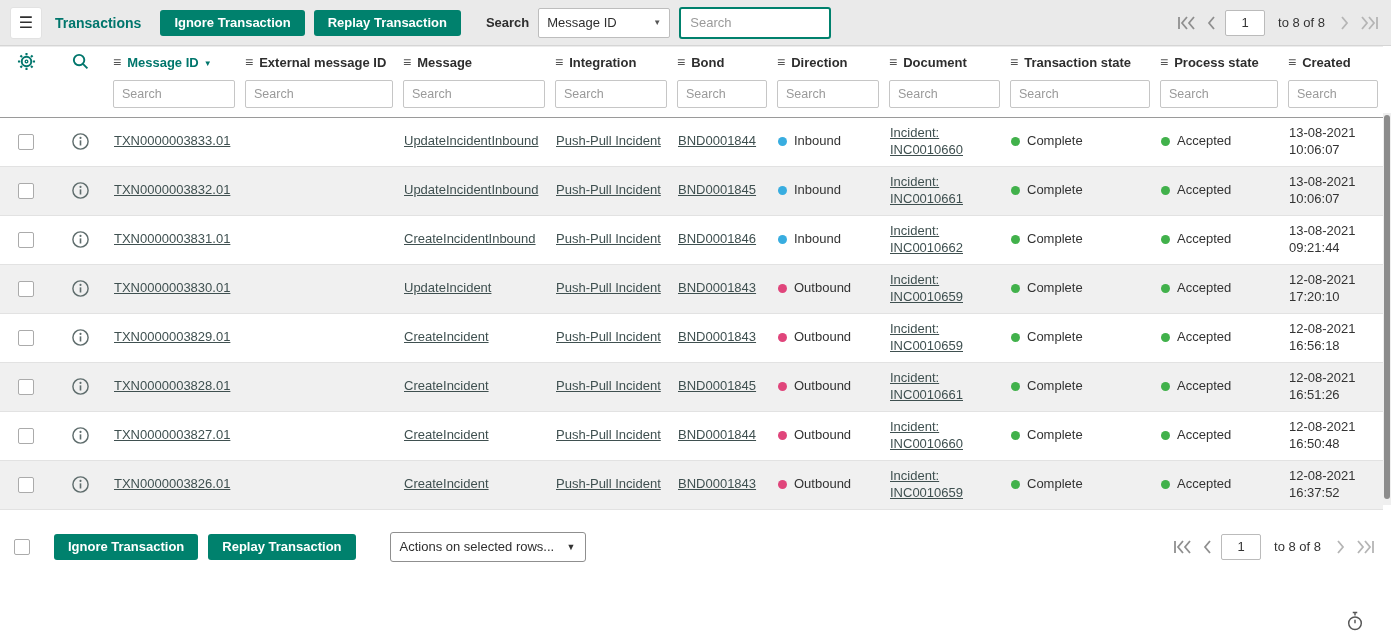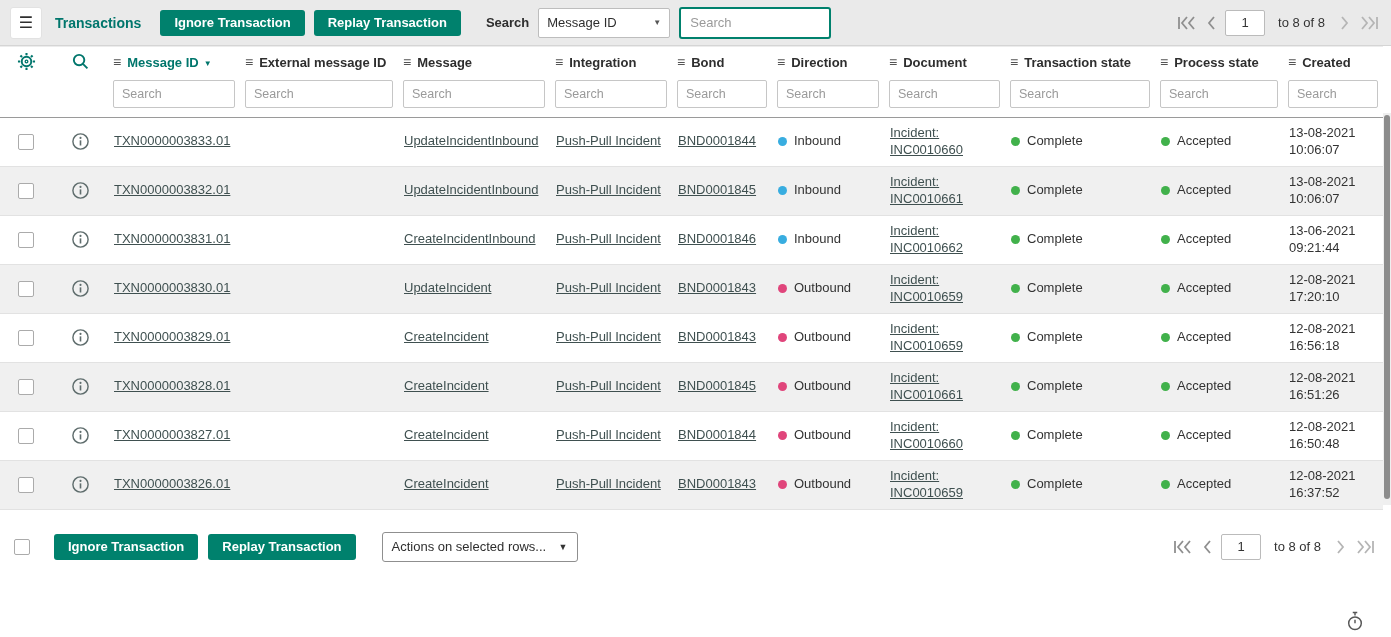--- a/index.html
+++ b/index.html
@@ -73,21 +73,21 @@
     border-radius:2px;background:#fff;cursor:pointer;vertical-align:middle}
   .info-btn{background:none;border:none;cursor:pointer;padding:0;display:inline-flex;vertical-align:middle}
 
   
   .vscrollbar{position:absolute;top:67px;right:0;width:8px;height:392px;background:#efefef;cursor:pointer}
   .vthumb{width:6px;margin:2px 1px;background:#8c8c8c;height:384px;border-radius:3px}
 
   
   .footerbar{height:58px;display:flex;align-items:center;gap:10px;padding:0 14px;flex:0 0 auto;background:#fff;margin-top:8px}
   .actions-select{height:30px;width:196px;background:#fff;border:1px solid #8f8f8f;border-radius:3px;
-    display:flex;align-items:center;justify-content:space-between;padding:0 9px;cursor:pointer;color:#2e2e2e;margin-left:16px}
+    display:flex;align-items:center;justify-content:space-between;padding:0 9px;cursor:pointer;color:#2e2e2e;margin-left:24px}
   .actions-select .select-caret{font-size:9px;color:#333}
   .response-time{position:absolute;right:27px;bottom:3px;cursor:pointer}
 </style>
 </head>
 <body>
 
 <div class="app">
 
   <header class="topbar">
     <button class="menu-btn">
@@ -295,21 +295,21 @@
                 <span class="dot" style="background: rgb(65, 177, 75);"></span>
                 <span>Complete</span>
               </span>
             </td>
             <td>
               <span class="status-cell-inner">
                 <span class="dot" style="background: rgb(65, 177, 75);"></span>
                 <span>Accepted</span>
               </span>
             </td>
-            <td><span>13-06-2021 09:21:44</span></td>
+            <td><span>13-08-2021 09:21:44</span></td>
           </tr>
           <tr class="data-row">
             <td class="c-check-cell"><input type="checkbox" class="cb" style=""></td>
             <td class="c-info-cell"><button class="info-btn">
                 <svg width="19" height="19" viewBox="0 0 20 20">
                   <circle cx="10" cy="10" r="8" fill="none" stroke="#5f6d6d" stroke-width="1.5"></circle>
                   <circle cx="10" cy="6.2" r="1.1" fill="#5f6d6d"></circle>
                   <path d="M10 8.8v5.4" stroke="#5f6d6d" stroke-width="1.7" fill="none"></path>
                 </svg>
               </button></td>

